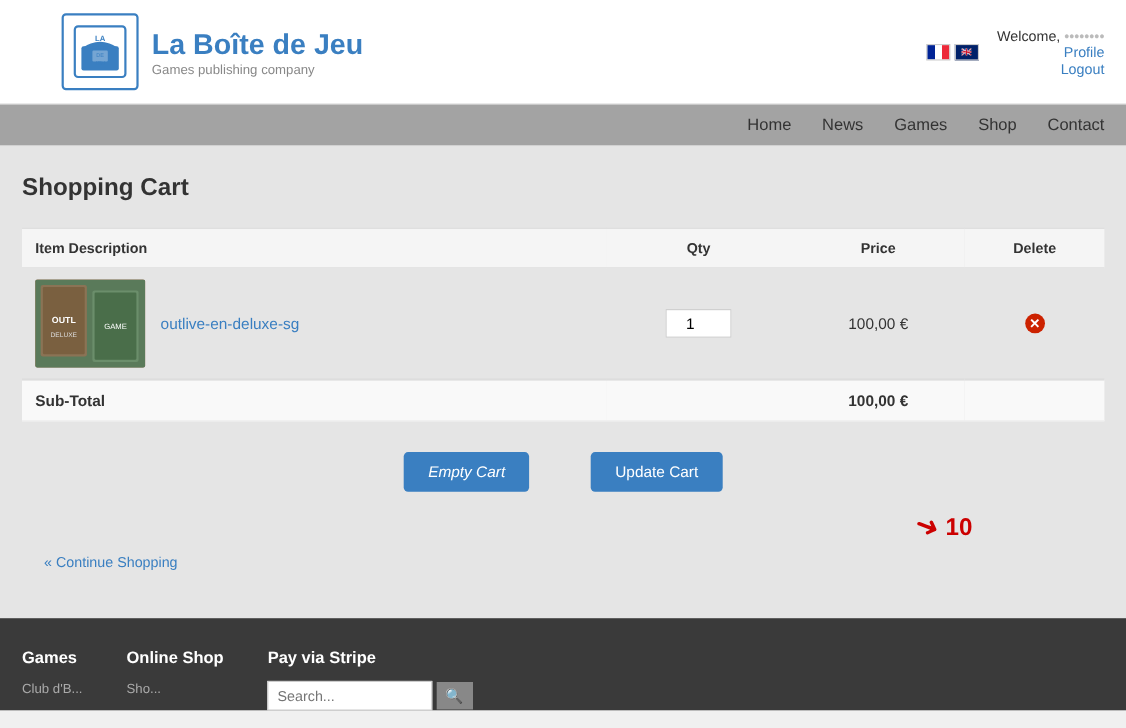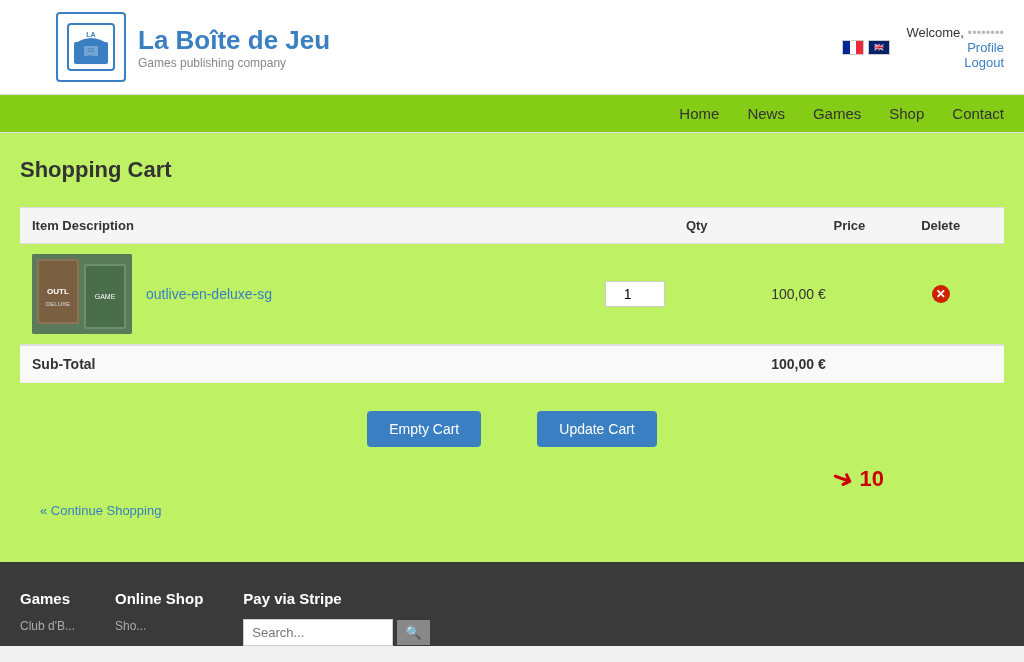--- a/index.html
+++ b/index.html
@@ -17,48 +17,48 @@
     .header-right { display: flex; flex-direction: column; align-items: flex-end; gap: 6px; }
     .header-top-right { display: flex; align-items: center; gap: 16px; }
     .cart-btn { background: #2ebd7f; color: #fff; border: none; border-radius: 4px; padding: 8px 16px; cursor: pointer; font-size: 14px; font-weight: bold; text-align: center; line-height: 1.4; }
     .cart-btn .cart-sub { font-size: 12px; font-weight: normal; }
     .flags { display: flex; gap: 4px; align-items: center; }
     .flag { width: 22px; height: 15px; display: inline-block; border: 1px solid #ccc; }
     .flag-fr { background: linear-gradient(to right, #002395 33%, #fff 33%, #fff 66%, #ED2939 66%); }
     .flag-gb { background: #012169; position: relative; font-size: 8px; color: white; display: flex; align-items: center; justify-content: center; }
     .user-area { font-size: 13px; text-align: right; }
     .user-area a { color: #3a7fc1; text-decoration: none; display: block; font-size: 13px; }
-    .nav { display: flex; justify-content: flex-end; gap: 28px; padding: 10px 20px; border-bottom: 1px solid #ddd; background: #84cc16; }
+    .nav { display: flex; justify-content: flex-end; gap: 28px; padding: 10px 20px; border-bottom: 1px solid #ddd; background: #a3a3a3; }
     .nav a { text-decoration: none; color: #333; font-size: 15px; }
 
     
-    .main-content { padding: 24px 20px; background: #bef264; }
+    .main-content { padding: 24px 20px; background: #e5e5e5; }
     .page-title { font-size: 22px; font-weight: bold; margin-bottom: 24px; color: #333; }
 
     
     .cart-table { width: 100%; border-collapse: collapse; margin-bottom: 0; }
     .cart-table th { background: #f5f5f5; text-align: left; padding: 10px 12px; font-size: 13px; font-weight: bold; border-top: 1px solid #ddd; border-bottom: 1px solid #ddd; color: #333; }
-    .cart-table th.col-qty { text-align: right; }
-    .cart-table th.col-price { text-align: right; }
+    .cart-table th.col-qty { text-align: center; }
+    .cart-table th.col-price { text-align: center; }
     .cart-table th.col-delete { text-align: center; }
     .cart-table td { padding: 10px 12px; border-bottom: 1px solid #eee; vertical-align: middle; }
     .cart-table td.col-qty { text-align: center; }
     .cart-table td.col-price { text-align: center; color: #333; }
     .cart-table td.col-delete { text-align: center; }
     .product-cell { display: flex; align-items: center; gap: 14px; }
     .product-img { width: 100px; height: 80px; background: #8B7355; border-radius: 2px; overflow: hidden; position: relative; }
     .product-link { color: #3a7fc1; text-decoration: none; font-size: 14px; }
     .qty-input { width: 60px; border: 1px solid #ccc; padding: 4px 8px; text-align: center; font-size: 14px; }
     .delete-icon { width: 18px; height: 18px; background: #cc2200; border-radius: 50%; display: inline-flex; align-items: center; justify-content: center; color: white; font-size: 12px; font-weight: bold; cursor: pointer; }
     .subtotal-row td { background: #f9f9f9; font-weight: bold; padding: 10px 12px; border-top: 2px solid #ddd; }
     .subtotal-row td.col-price { text-align: center; }
 
     
     .cart-actions { display: flex; justify-content: center; gap: 12px; margin: 28px 0 16px; }
-    .btn-empty { background: #3a7fc1; color: #fff; border: none; padding: 10px 22px; border-radius: 4px; font-size: 14px; cursor: pointer; }
+    .btn-empty { background: #3a7fc1; color: #fff; border: none; padding: 10px 22px; border-radius: 4px; font-size: 14px; cursor: pointer; font-style: italic; }
     .btn-update { background: #3a7fc1; color: #fff; border: none; padding: 10px 22px; border-radius: 4px; font-size: 14px; cursor: pointer; margin-left: 44px; }
     .btn-checkout { background: #2ebd7f; color: #fff; border: none; padding: 10px 22px; border-radius: 4px; font-size: 14px; cursor: pointer; font-weight: bold; }
 
     
     .arrow-annotation { display: flex; align-items: center; justify-content: flex-end; padding-right: 120px; gap: 8px; margin-top: 4px; }
     .arrow-img { position: relative; display: flex; align-items: center; gap: 6px; }
     .annotation-num { color: #cc0000; font-size: 22px; font-weight: bold; }
 
     
     .continue-link { padding: 8px 20px 20px; }

